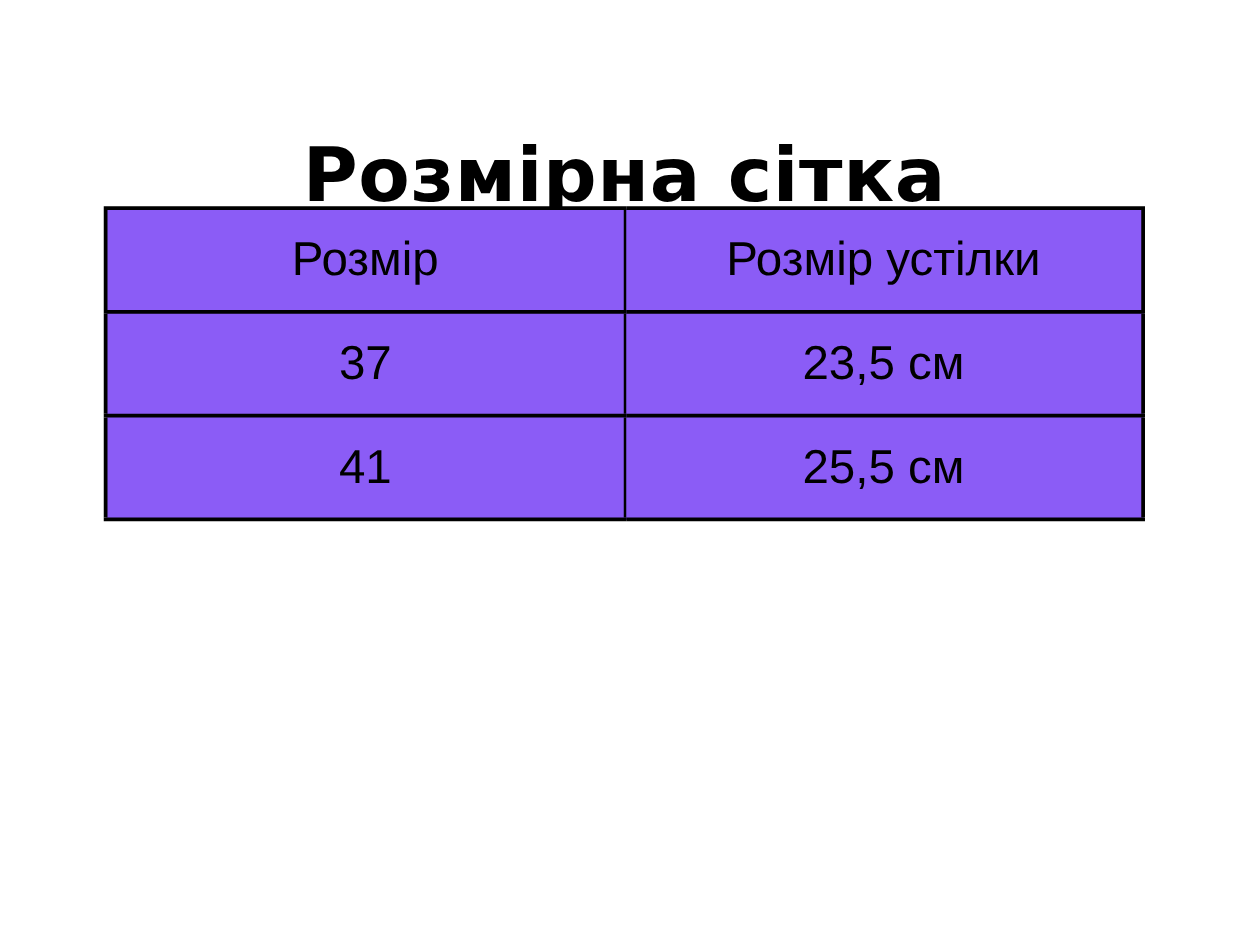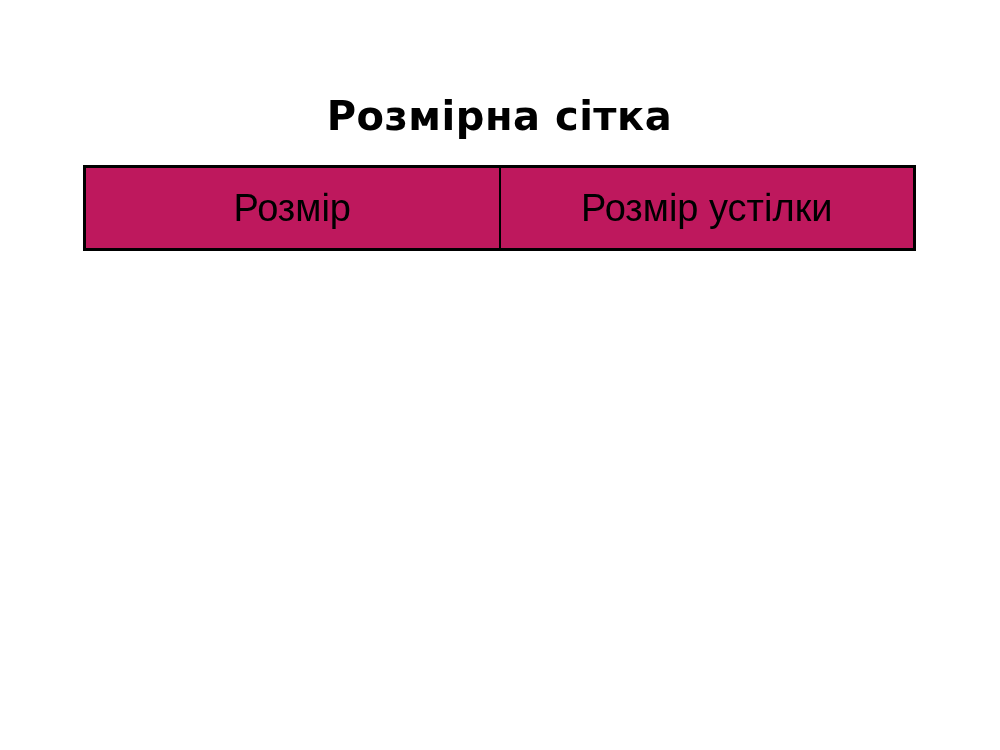--- a/index.html
+++ b/index.html
@@ -14,21 +14,21 @@
     overflow: hidden;
     font-family: "DejaVu Sans", sans-serif;
     color: #000000;
   }
   .page-title {
     position: absolute;
     top: 66px;
     left: 0;
     width: 999px;
     text-align: center;
-    font-size: 40px;
+    font-size: 60px;
     font-weight: bold;
     letter-spacing: 0.5px;
     font-family: "DejaVu Sans", sans-serif;
   }
   table.size-table {
     position: absolute;
     left: 83px;
     top: 165px;
     width: 833px;
     border-collapse: collapse;
@@ -41,30 +41,38 @@
     border-bottom: 3px solid #000000;
     border-left: 2px solid #000000;
     border-right: 2px solid #000000;
     height: 80px;
     padding: 0;
     text-align: center;
     vertical-align: middle;
     font-weight: normal;
     font-size: 38px;
     font-family: "Liberation Sans", "DejaVu Sans", sans-serif;
-    background: #be185d;
+    background: #8b5cf6;
   }
 </style>
 </head>
 <body>
 
 <h1 class="page-title">Розмірна сітка</h1>
 
 <table class="size-table">
   <thead>
     <tr>
       <th>Розмір</th>
       <th>Розмір устілки</th>
     </tr>
   </thead>
   <tbody>
+    <tr>
+      <td>37</td>
+      <td>23,5 см</td>
+    </tr>
+    <tr>
+      <td>41</td>
+      <td>25,5 см</td>
+    </tr>
   </tbody>
 </table>
 
 </body></html>

